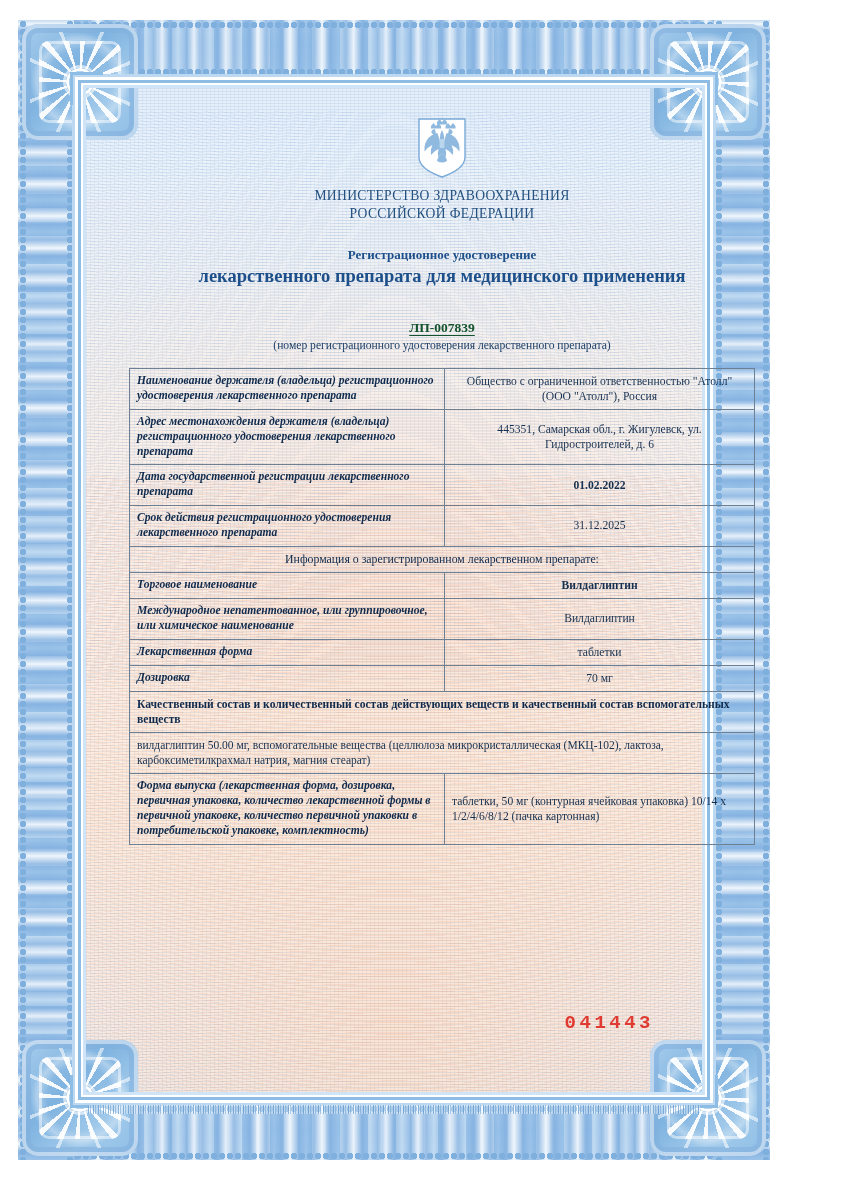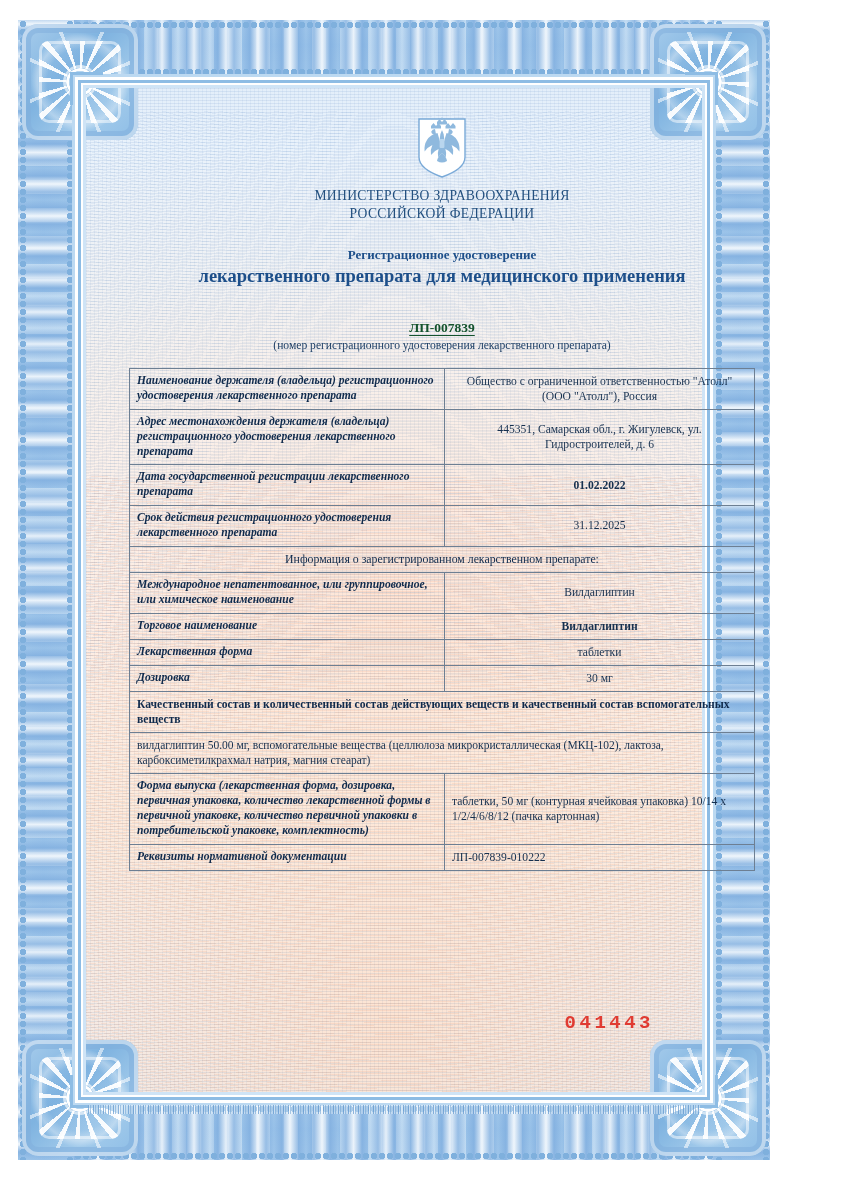--- a/index.html
+++ b/index.html
@@ -262,48 +262,44 @@
             <td class="val b">01.02.2022</td>
           </tr>
           <tr>
             <td class="lbl">Срок действия регистрационного удостоверения лекарственного препарата</td>
             <td class="val">31.12.2025</td>
           </tr>
           <tr>
             <td class="full center" colspan="2">Информация о зарегистрированном лекарственном препарате:</td>
           </tr>
           <tr>
+            <td class="lbl">Торговое наименование</td>
+            <td class="val b">Вилдаглиптин</td>
+          </tr>
+          <tr>
             <td class="lbl">Международное непатентованное, или группировочное, или химическое наименование</td>
             <td class="val">Вилдаглиптин</td>
           </tr>
           <tr>
-            <td class="lbl">Торговое наименование</td>
-            <td class="val b">Вилдаглиптин</td>
-          </tr>
-          <tr>
             <td class="lbl">Лекарственная форма</td>
             <td class="val">таблетки</td>
           </tr>
           <tr>
             <td class="lbl">Дозировка</td>
-            <td class="val">30 мг</td>
+            <td class="val">70 мг</td>
           </tr>
           <tr>
             <td class="full" colspan="2">Качественный состав и количественный состав действующих веществ и качественный состав вспомогательных веществ</td>
           </tr>
           <tr>
             <td class="para" colspan="2">вилдаглиптин 50.00 мг, вспомогательные вещества (целлюлоза микрокристаллическая (МКЦ-102), лактоза, карбоксиметилкрахмал натрия, магния стеарат)</td>
           </tr>
           <tr>
             <td class="lbl">Форма выпуска (лекарственная форма, дозировка, первичная упаковка, количество лекарственной формы в первичной упаковке, количество первичной упаковки в потребительской упаковке, комплектность)</td>
             <td class="val left">таблетки, 50 мг (контурная ячейковая упаковка) 10/14 х 1/2/4/6/8/12 (пачка картонная)</td>
-          </tr>
-          <tr>
-            <td class="lbl">Реквизиты нормативной документации</td>
-            <td class="val left">ЛП-007839-010222</td>
           </tr>
         </tbody>
       </table>
     </div>
 
     <div class="serial">041443</div>
   </div>
 </div>
 
 </body></html>

